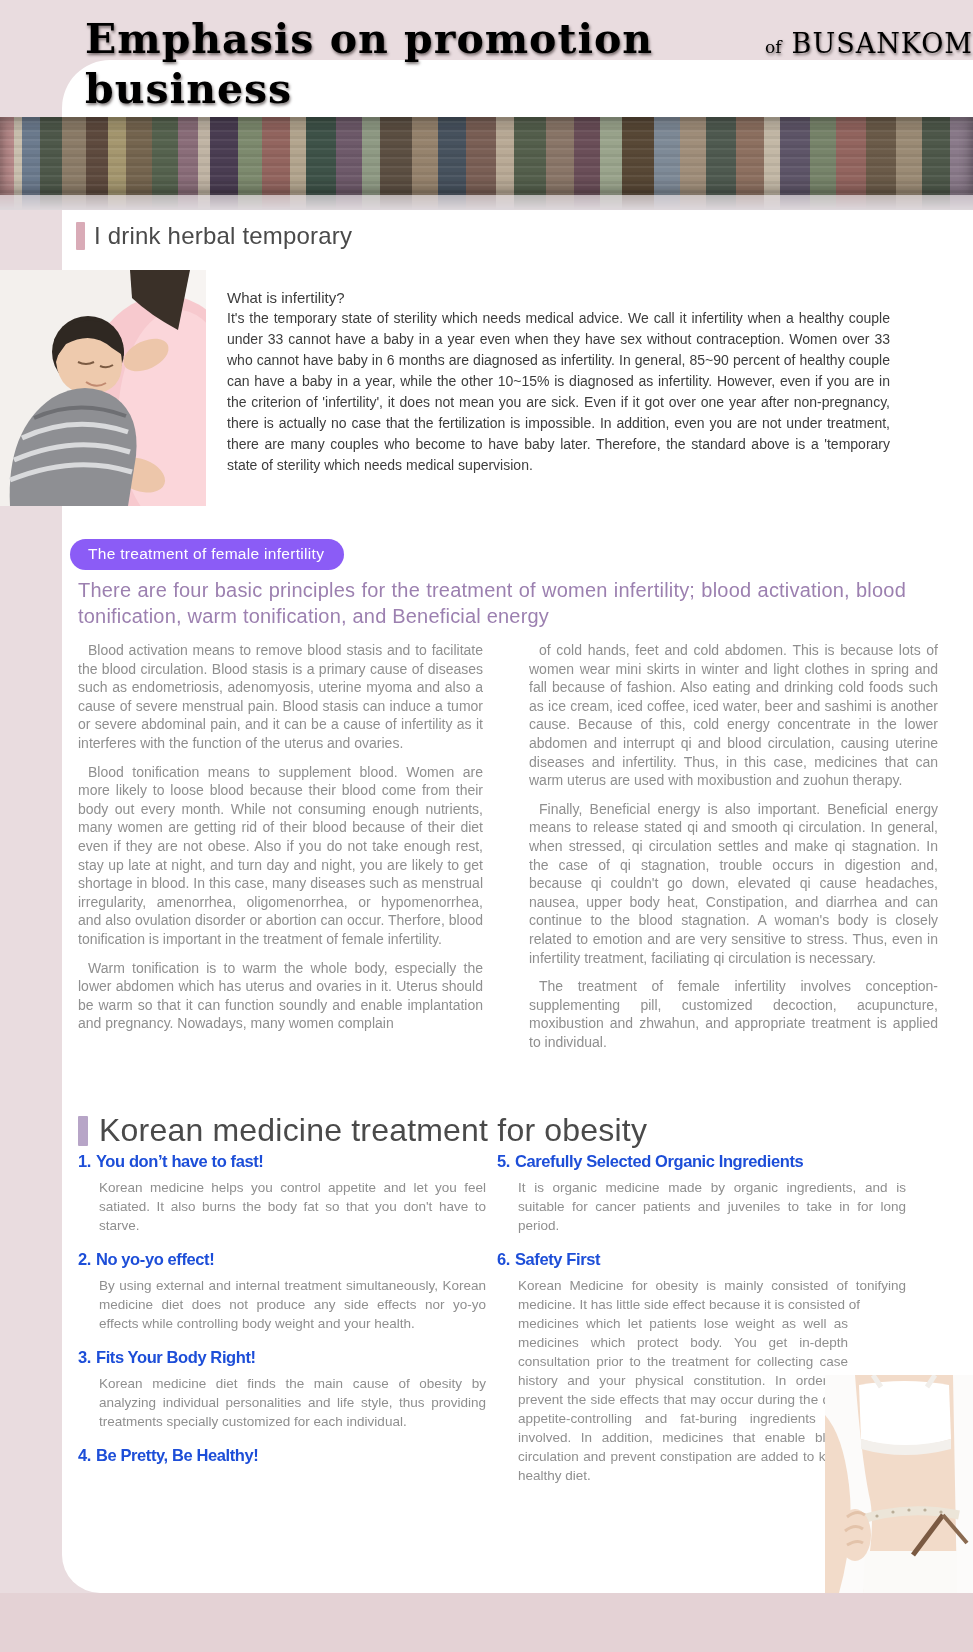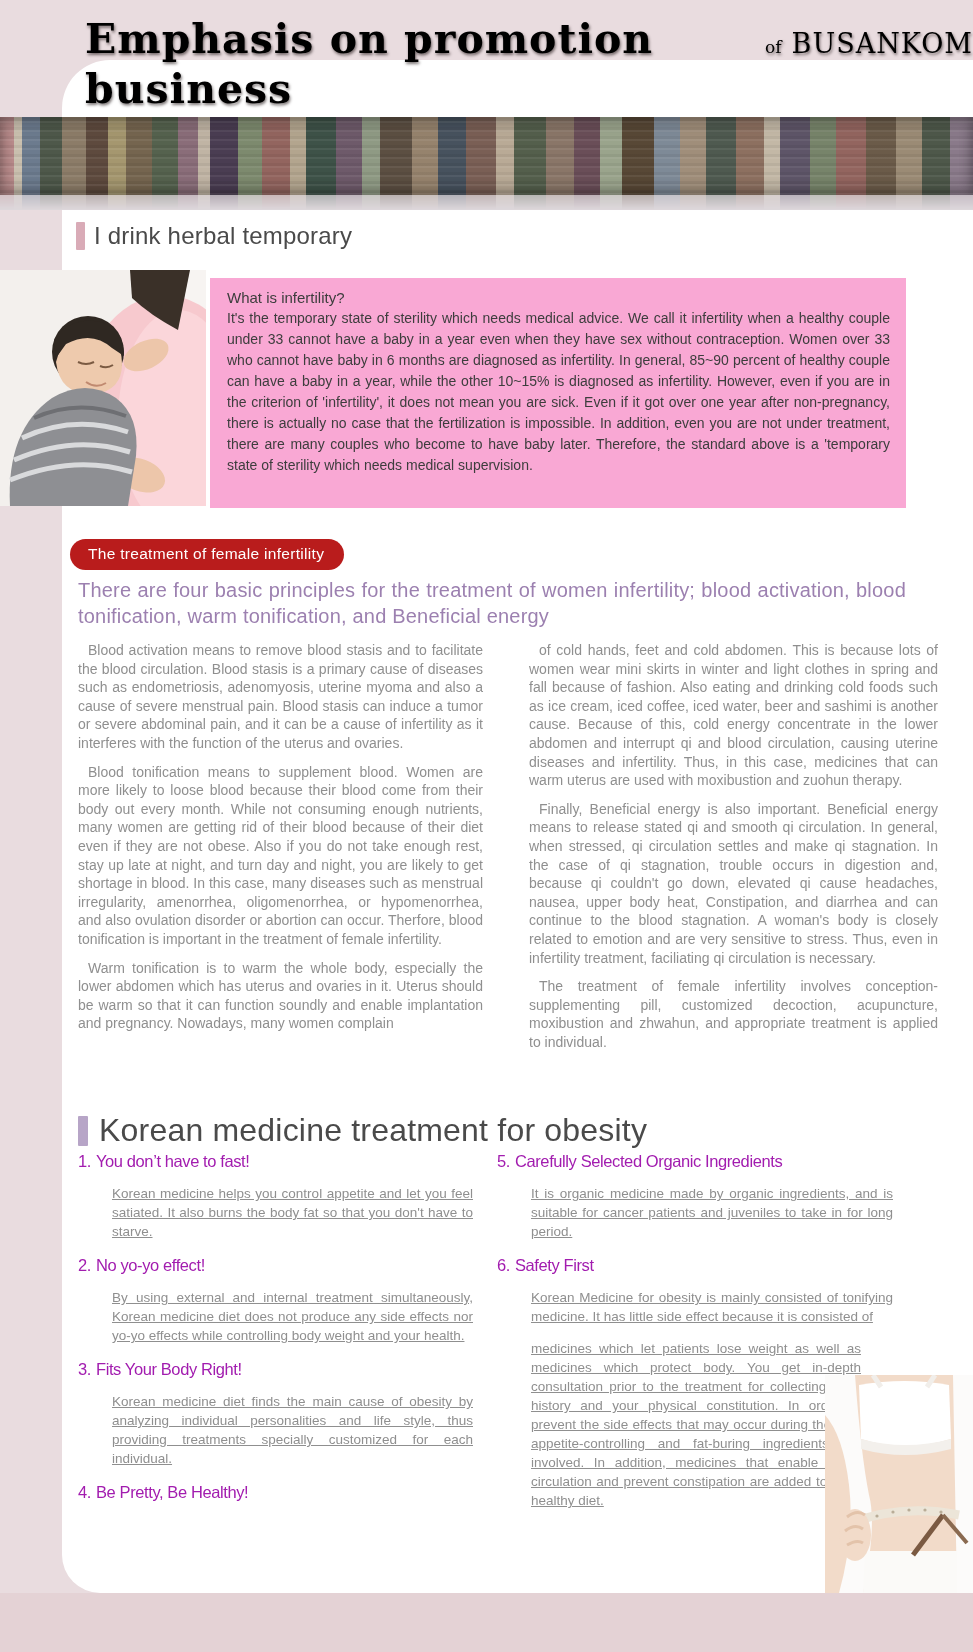--- a/index.html
+++ b/index.html
@@ -49,47 +49,47 @@
   #head1 .bar{width:9px;height:28px;background:#d9abb7;margin-right:9px;}
   #head1 .txt{font-size:24px;letter-spacing:0.2px;}
   #head2{left:78px;top:1112px;}
   #head2 .bar{width:10px;height:30px;background:#b7a5c7;margin-right:11px;}
   #head2 .txt{font-size:32px;letter-spacing:0.2px;}
 
   
   #couple{position:absolute;left:0;top:270px;width:206px;height:236px;overflow:hidden;}
 
   
-  #graybox{position:absolute;left:210px;top:278px;width:696px;height:230px;background:#f9a8d4;
+  #graybox{position:absolute;left:210px;top:278px;width:696px;height:230px;background:#ffffff;
     box-sizing:border-box;padding:9px 16px 0 17px;color:#3d3d3d;}
   #graybox .title{font-size:15px;line-height:21px;}
   #graybox .body{font-size:14px;line-height:21px;text-align:justify;margin:0;}
 
   
-  #pill{position:absolute;left:70px;top:539px;background:#b91c1c;color:#ffffff;
+  #pill{position:absolute;left:70px;top:539px;background:#8b5cf6;color:#ffffff;
     font-size:15.5px;padding:6px 20px 7px 18px;border-radius:16px;letter-spacing:0.3px;}
 
   
   #subtitle{position:absolute;left:78px;top:577px;width:828px;color:#9c80b0;
     font-size:20px;line-height:26px;text-align:justify;letter-spacing:0.2px;}
 
   
   .icol{position:absolute;top:641px;font-size:14px;line-height:18.6px;color:#8f8f8f;text-align:justify;}
   #icol-left{left:78px;width:405px;}
   #icol-right{left:497px;width:409px;margin-left:32px;}
   .icol p{margin:0 0 10px 0;text-indent:10px;}
 
   
   .ocol{position:absolute;top:1152px;font-size:13.5px;line-height:19px;color:#8f8f8f;}
   #ocol-left{left:78px;width:408px;}
   #ocol-right{left:497px;width:409px;}
-  .ob-title{color:#a21caf;font-size:16.5px;font-weight:normal;letter-spacing:-0.4px;margin:15px 0 7px 0;}
+  .ob-title{color:#1d4ed8;font-size:16.5px;font-weight:bold;letter-spacing:-0.4px;margin:15px 0 7px 0;}
   .ob-item:first-child .ob-title{margin-top:0;}
   .ob-title .num{margin-right:5px;}
-  .ob-body{margin:13px;padding-left:21px;text-align:justify;text-decoration:underline;}
+  .ob-body{margin:0;padding-left:21px;text-align:justify;}
   #ob6-wrap{width:330px;}
 
   
   #waist{position:absolute;left:825px;top:1375px;width:148px;height:218px;overflow:hidden;}
 
   
   #bottom-band{position:absolute;left:0;top:1593px;width:973px;height:59px;background:#e4d2d5;}
 </style>
 </head>
 <body>

